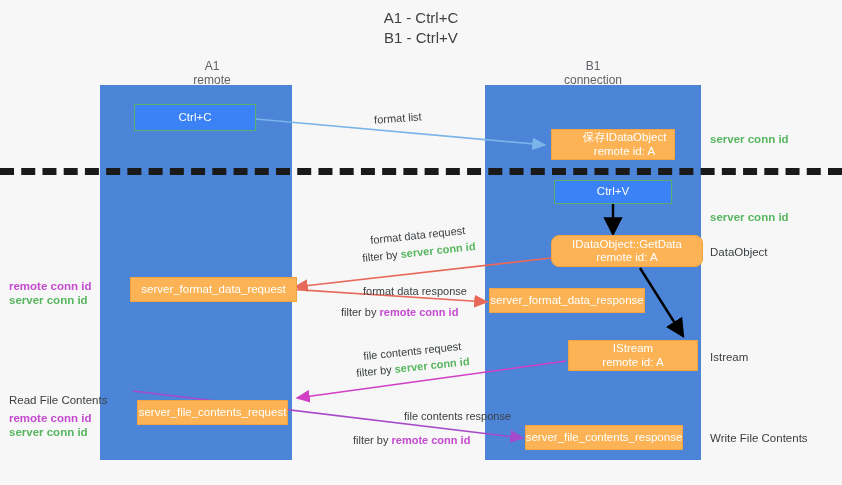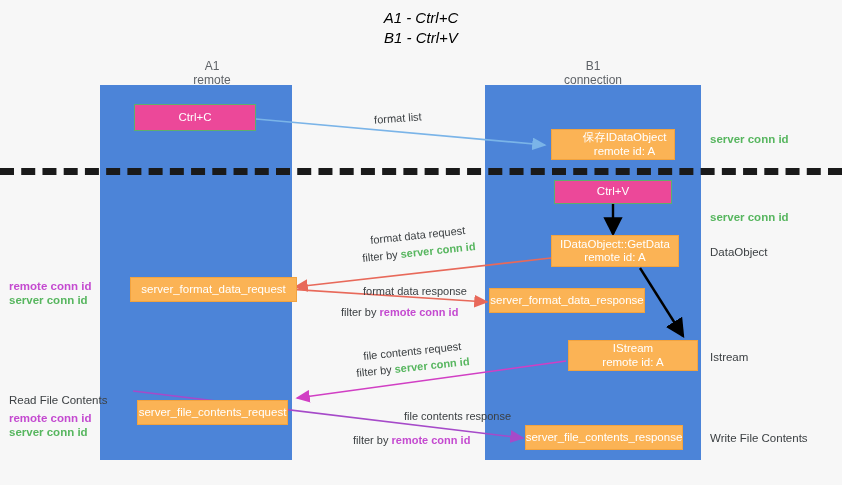--- a/index.html
+++ b/index.html
@@ -10,21 +10,21 @@
     position:relative;
     overflow:hidden;
     color:#3c4043;
   }
   #canvas{position:absolute;inset:0;}
   .abs{position:absolute;}
 
   
   .title{
     left:0;top:8px;width:842px;text-align:center;
-    font-size:15px;line-height:20px;color:#000000;font-style:italic;
+    font-size:15px;line-height:20px;color:#404040;
   }
 
   
   .lane-head{
     text-align:center;font-size:12px;line-height:14px;color:#5f6368;
   }
 
   
   .lane{
     background:#4c84d8;
@@ -38,21 +38,21 @@
 
   
   .box{
     box-sizing:border-box;
     display:flex;flex-direction:column;
     align-items:center;justify-content:center;
     color:#ffffff;font-size:11.5px;line-height:13.5px;
     text-align:center;
     padding:2px 4px;
   }
-  .box.green{background:#ec4899;border:1px solid #5fae6c;}
+  .box.green{background:#3b82f6;border:1px solid #5fae6c;}
   .box.orange{background:#fbb355;border:1px solid #f2a33f;}
 
   
   .side-label{font-size:11.5px;line-height:14px;}
   .green-text{color:#57b65f;font-weight:bold;}
   .purple-text{color:#c44ad0;font-weight:bold;}
   .dark-text{color:#3c4043;}
 
   
   .cap{
@@ -136,21 +136,21 @@
 
   <div class="abs box orange" style="left:551px;top:129px;width:124px;height:31px;padding-left:27px;">
     <span>保存IDataObject</span>
     <span>remote id: A</span>
   </div>
 
   <div class="abs box green" style="left:554px;top:180px;width:118px;height:24px;">
     <span>Ctrl+V</span>
   </div>
 
-  <div class="abs box orange" style="left:551px;top:235px;width:128px;height:32px;">
+  <div class="abs box orange" style="left:551px;top:235px;width:152px;height:32px;border-radius:8px;">
     <span>IDataObject::GetData</span>
     <span>remote id: A</span>
   </div>
 
   <div class="abs box orange" style="left:489px;top:288px;width:156px;height:25px;">
     <span>server_format_data_response</span>
   </div>
 
   <div class="abs box orange" style="left:568px;top:340px;width:130px;height:31px;">
     <span>IStream</span>

